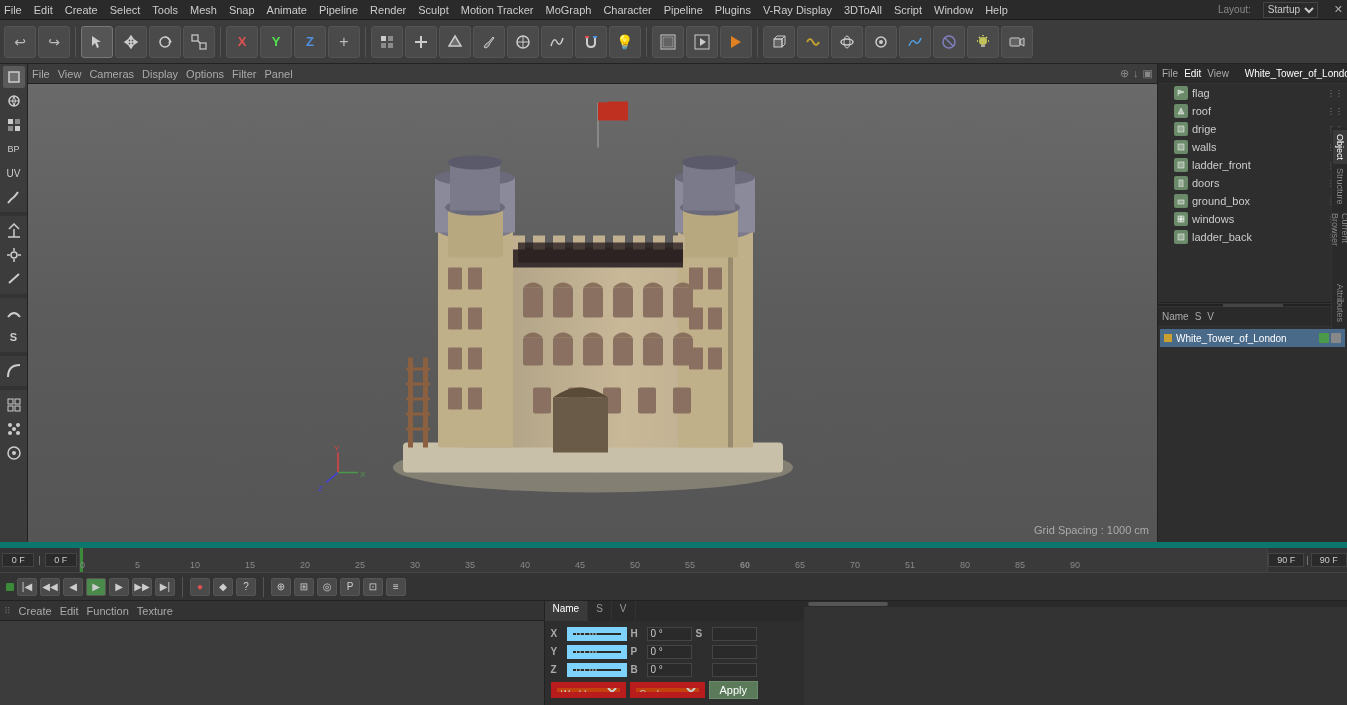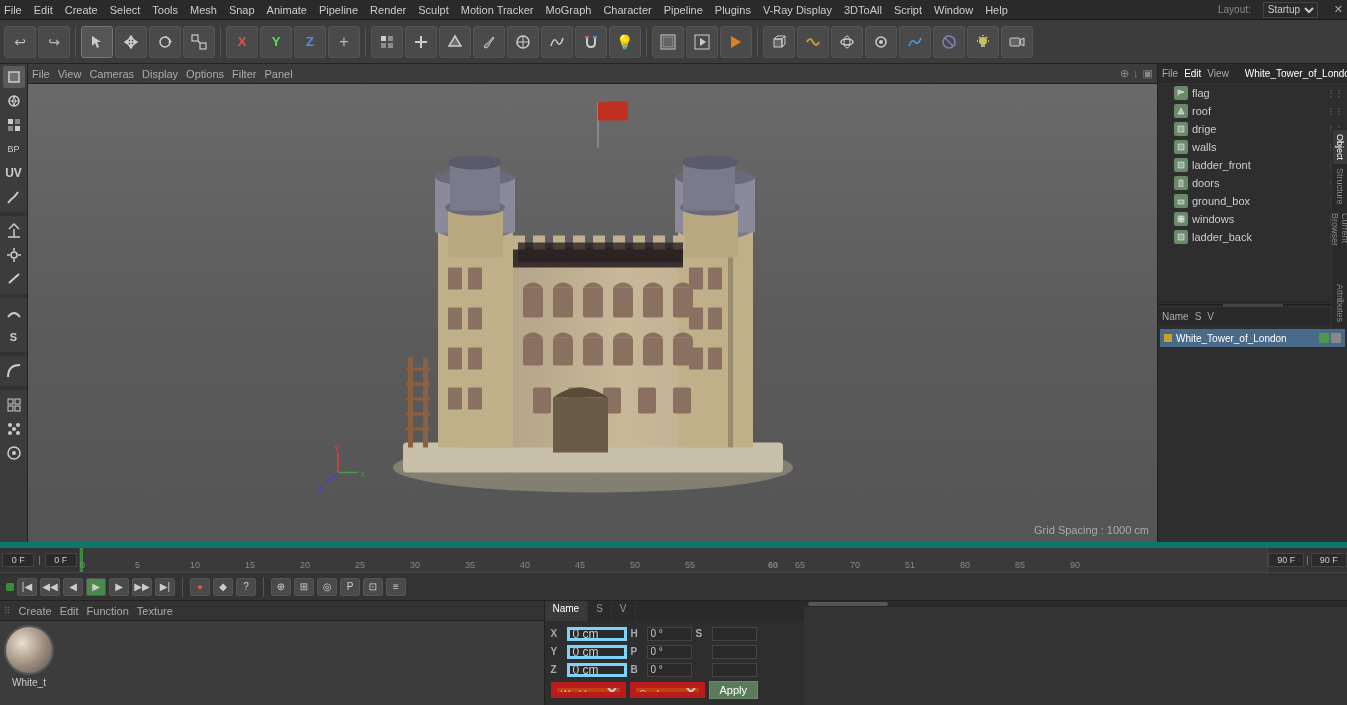--- a/index.html
+++ b/index.html
@@ -64,21 +64,21 @@
     #tl-right { width: 80px; background: #333; border-left: 1px solid #444; display: flex; align-items: center; justify-content: center; }
 
     
     #status-bar { height: 18px; background: #2a2a2a; border-top: 1px solid #111; display: flex; align-items: center; padding: 0 6px; }
     #status-text { font-size: 10px; color: #999; }
     
     
     #coord-panel { padding: 4px 6px; }
     .coord-row { display: flex; align-items: center; height: 17px; margin-bottom: 1px; }
     .coord-axis { width: 16px; font-size: 10px; color: #aaa; font-weight: bold; }
-    .coord-val { width: 60px; height: 14px; background: #2a2a2a; border: 3px solid #7dd3fc; color: #ccc; font-size: 12px; padding: 0 3px; margin-right: 4px; }
+    .coord-val { width: 60px; height: 14px; background: #2a2a2a; border: 6px solid #7dd3fc; color: #ccc; font-size: 10px; padding: 0 3px; margin-right: 4px; }
     .coord-letter { width: 16px; font-size: 10px; color: #aaa; font-weight: bold; }
     .coord-val2 { width: 45px; height: 14px; background: #2a2a2a; border: 1px solid #444; color: #ccc; font-size: 10px; padding: 0 3px; margin-right: 4px; }
     .coord-letter2 { width: 16px; font-size: 10px; color: #aaa; font-weight: bold; }
     .coord-val3 { width: 45px; height: 14px; background: #2a2a2a; border: 1px solid #444; color: #ccc; font-size: 10px; padding: 0 3px; }
     .world-scale-row { display: flex; align-items: center; gap: 4px; margin-top: 3px; }
     .world-scale-select { width: 75px; height: 16px; background: #c2410c; border: 6px solid #b91c1c; color: #ccc; font-size: 10px; }
     
     
     #content-wrap { display: flex; flex-direction: column; height: 100%; border-radius: 6px; }
     #middle-section { display: flex; flex: 1; overflow: hidden; }
@@ -284,21 +284,21 @@
       </div>
       <div class="left-tool">
         <svg width="16" height="16" viewBox="0 0 16 16">
             <rect x="2" y="2" width="5" height="5" fill="#ccc"></rect>
             <rect x="9" y="2" width="5" height="5" fill="#888"></rect>
             <rect x="2" y="9" width="5" height="5" fill="#888"></rect>
             <rect x="9" y="9" width="5" height="5" fill="#ccc"></rect>
           </svg>
       </div>
       <div class="left-tool" style="font-size:9px;color:#ccc;">BP</div>
-      <div class="left-tool" style="font-size:12px;color:#ccc;font-weight:bold;">UV</div>
+      <div class="left-tool" style="font-size:10px;color:#ccc;">UV</div>
       <div class="left-tool">
         <svg width="16" height="16" viewBox="0 0 16 16">
             <path d="M2 14 Q5 10 8 8 Q10 6 12 3" stroke="#ccc" stroke-width="2" fill="none"></path>
           </svg>
       </div>
       <div style="height:4px;width:100%;background:#333;margin:2px 0;"></div>
       <div class="left-tool">
         <svg width="16" height="16" viewBox="0 0 16 16">
             <line x1="8" y1="14" x2="8" y2="6" stroke="#ccc" stroke-width="1.5"></line>
             <line x1="2" y1="14" x2="14" y2="14" stroke="#ccc" stroke-width="1.5"></line>
@@ -703,21 +703,21 @@
       <div class="tl-tick" style="left:110px;margin-top:12px;">10</div>
       <div class="tl-tick" style="left:165px;">15</div>
       <div class="tl-tick" style="left:220px;">20</div>
       <div class="tl-tick" style="left:275px;">25</div>
       <div class="tl-tick" style="left:330px;">30</div>
       <div class="tl-tick" style="left:385px;">35</div>
       <div class="tl-tick" style="left:440px;">40</div>
       <div class="tl-tick" style="left:495px;">45</div>
       <div class="tl-tick" style="left:550px;">50</div>
       <div class="tl-tick" style="left:605px;">55</div>
-      <div class="tl-tick" style="left:688px;font-weight:bold;">60</div>
+      <div class="tl-tick" style="left:660px;font-weight:bold;">60</div>
       <div class="tl-tick" style="left:715px;">65</div>
       <div class="tl-tick" style="left:770px;">70</div>
       <div class="tl-tick" style="left:825px;">51</div>
       <div class="tl-tick" style="left:880px;">80</div>
       <div class="tl-tick" style="left:935px;">85</div>
       <div class="tl-tick" style="left:990px;">90</div>
     </div>
     <div id="tl-right">
       <input type="text" value="90 F" style="width: 36px; height: 14px; background: rgb(42, 42, 42); border: 1px solid rgb(68, 68, 68); color: rgb(204, 204, 204); font-size: 9px; text-align: center;">
       <span style="font-size:9px;color:#888;margin:0 2px;">|</span>
@@ -750,26 +750,20 @@
   <div id="bottom-section">
 
     <div id="material-panel">
       <div id="mat-toolbar">
         <span style="font-size:9px;color:#666;">⠿</span>
         <span>Create</span>
         <span>Edit</span>
         <span>Function</span>
         <span>Texture</span>
       </div>
-      <div id="mat-content">
-        <div style="display:flex;flex-direction:column;align-items:center;">
-          <div id="mat-thumb"></div>
-          <div id="mat-name-label">White_t</div>
-        </div>
-      </div>
     </div>
 
     <div id="attr-panel">
       <div id="attr-tabs">
         <div class="attr-tab active">Name</div>
         <div class="attr-tab">S</div>
         <div class="attr-tab">V</div>
       </div>
       <div id="coord-panel">
         <div class="coord-row">

